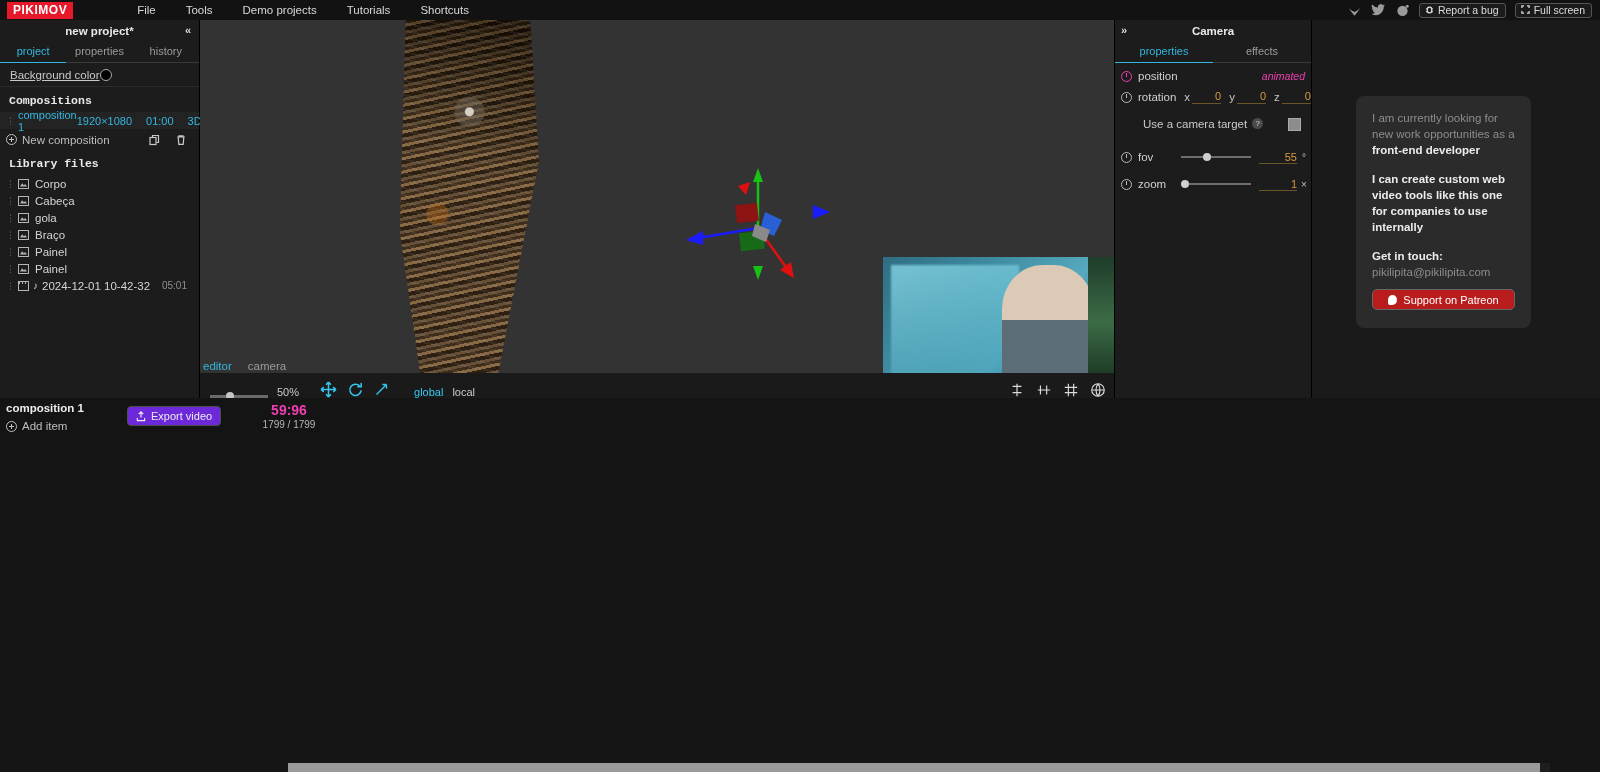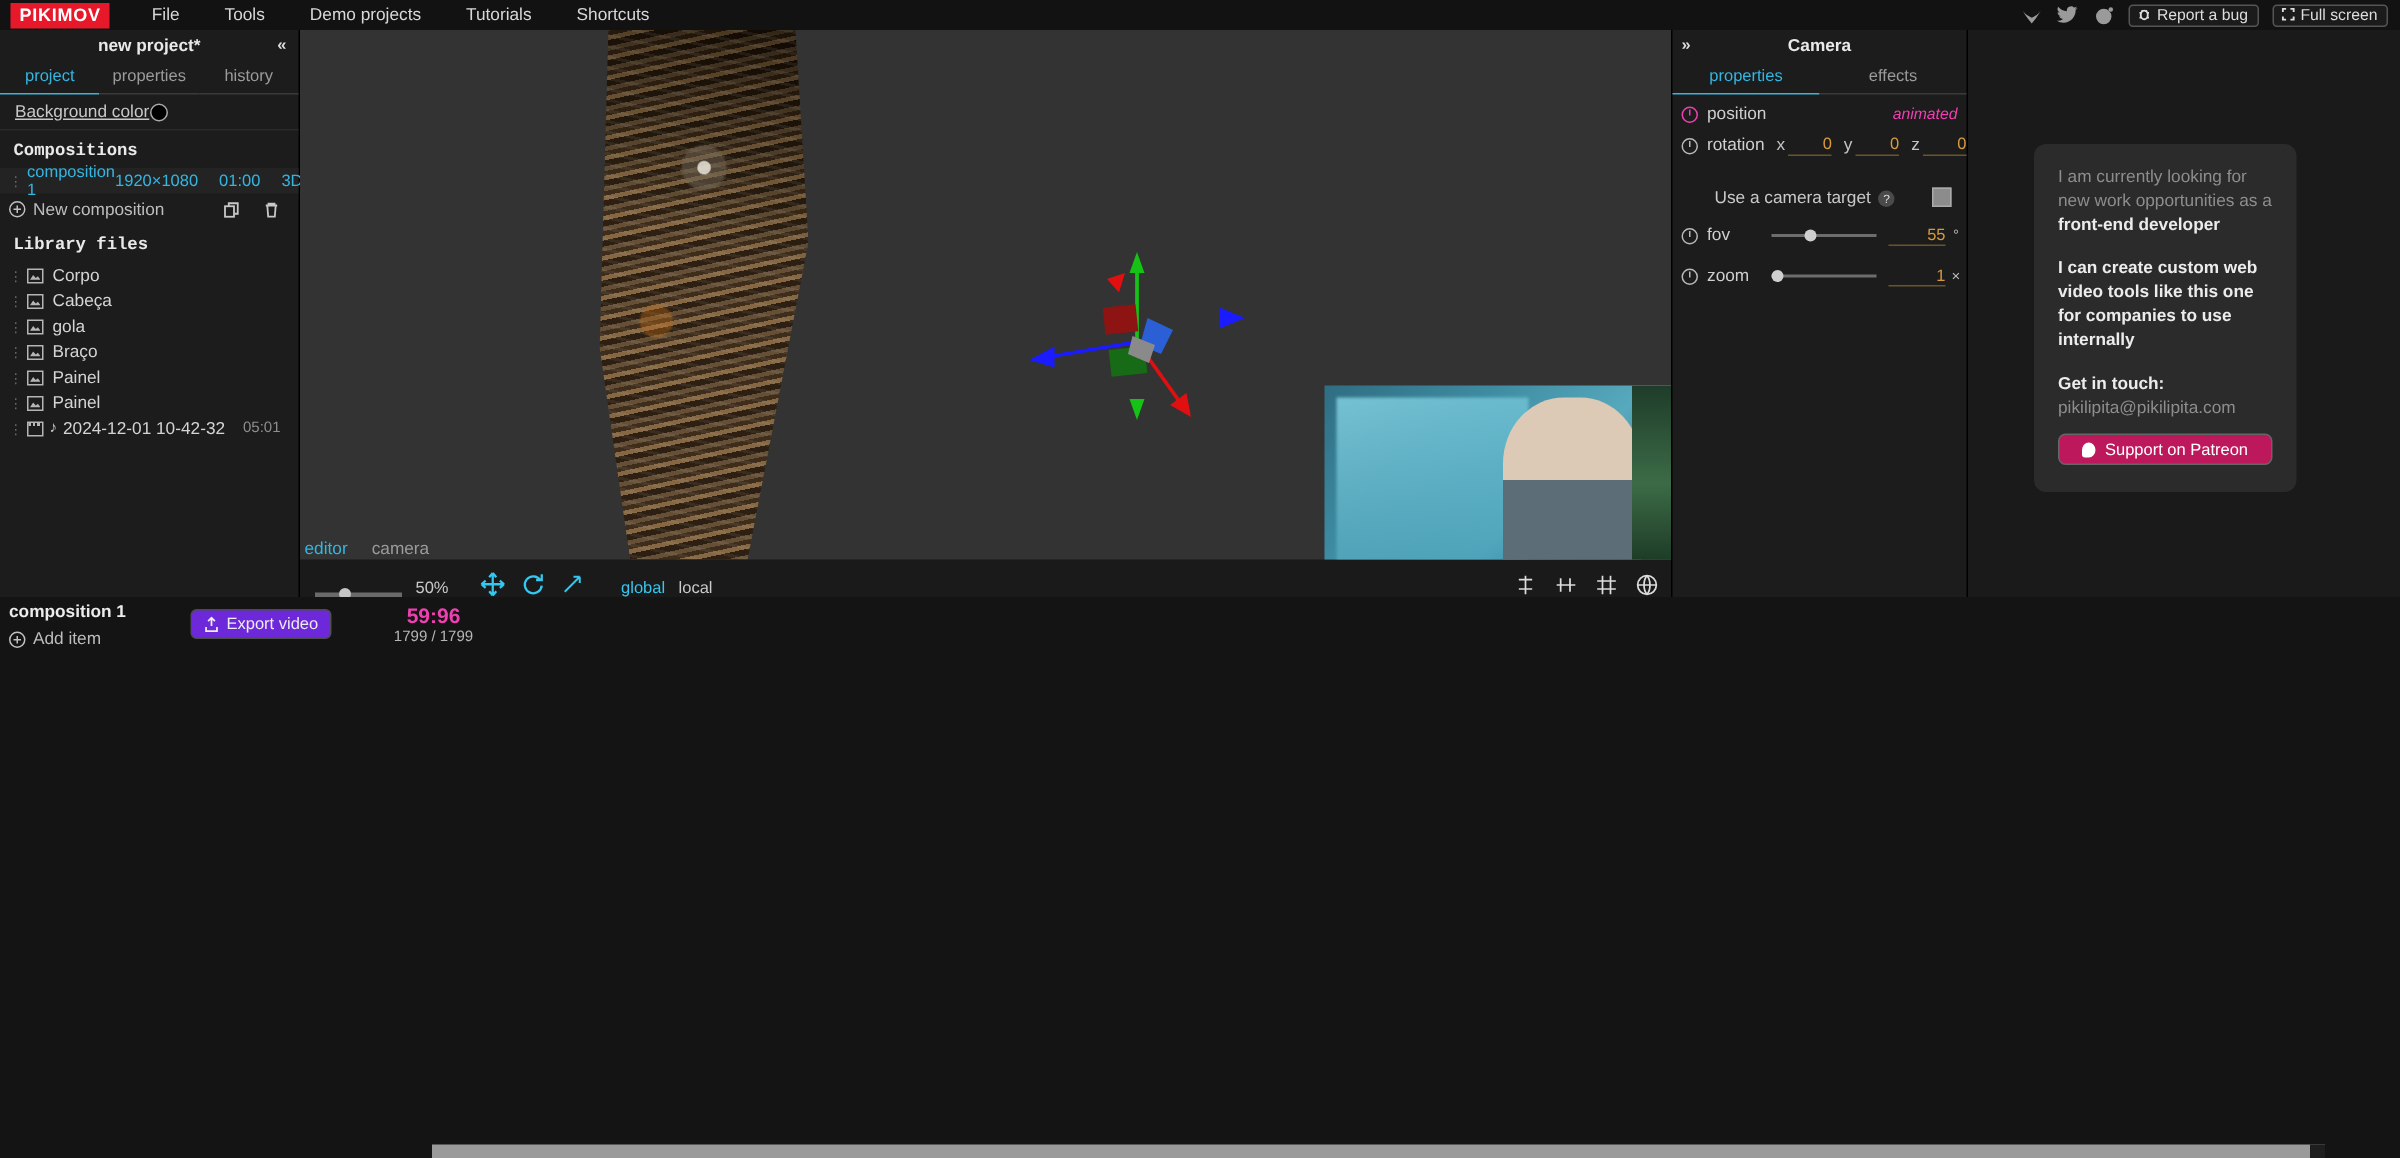--- a/index.html
+++ b/index.html
@@ -8,21 +8,21 @@
     background: #1a1a1a;
     font-family: "Liberation Sans", sans-serif;
     color: #cfcfcf;
     overflow: hidden;
   }
   .app { position: relative; width: 1600px; height: 772px; }
 
   
   .menubar {
     position: absolute; left: 0; top: 0; width: 1600px; height: 20px;
-    background: #121212; display: flex; align-items: center;
+    background: #121212; display: flex; align-items: center; gap: 36px;
   }
   .logo {
     background: #e8182b; color: #fff; font-weight: bold; font-size: 12px;
     letter-spacing: 0.5px; padding: 2px 6px; margin-left: 7px; line-height: 13px;
   }
   .menu-items { display: flex; align-items: center; margin-left: 28px; gap: 30px; }
   .menu-item { font-size: 11.5px; color: #d8d8d8; cursor: default; }
   .menubar-right {
     margin-left: auto; display: flex; align-items: center; gap: 9px; margin-right: 8px;
   }
@@ -189,21 +189,21 @@
     content: ''; position: absolute; left: 4px; top: 1.5px; width: 1.2px; height: 4px; background: #b9b9b9;
   }
   .clock.pink:after { background: #ef3fb0; }
   .animated { margin-left: auto; margin-right: 6px; color: #ef3fb0; font-style: italic; font-size: 10.5px; }
   .axis { color: #c4c4c4; margin-left: 8px; margin-right: 2px; }
   .numfield {
     display: inline-block; width: 30px; text-align: right; color: #d79a3d;
     border-bottom: 1px solid #6b5528; font-size: 11px; padding-bottom: 1px;
   }
   .camtarget-row {
-    display: flex; align-items: flex-end; height: 20px; padding-left: 28px;
+    display: flex; align-items: flex-start; height: 20px; padding-left: 28px;
     font-size: 11.5px; color: #c9c9c9; margin-top: 13px;
   }
   .q-ico {
     width: 11px; height: 11px; border-radius: 50%; background: #4a4a4a; color: #ddd;
     font-size: 8px; text-align: center; line-height: 11px; margin-left: 5px;
   }
   .chk {
     margin-left: auto; margin-right: 10px; width: 13px; height: 13px;
     background: #8c8c8c; border: 1px solid #aaa;
   }
@@ -218,21 +218,21 @@
   .promo {
     position: absolute; left: 44px; top: 76px; width: 175px; height: 232px;
     background: #2b2b2b; border-radius: 8px; padding: 14px 16px; font-size: 11.5px; line-height: 16px;
   }
   .promo .dim { color: #8d8d8d; }
   .promo .bold { color: #ececec; font-weight: bold; }
   .promo p { margin-bottom: 13px; color: #e3e3e3; }
   .patreon-btn {
     display: flex; align-items: center; justify-content: center; gap: 6px;
     border: 1px solid #666; border-radius: 5px; height: 21px; font-size: 11px;
-    color: #fff; background: #be185d; margin-top: 2px;
+    color: #fff; background: #b91c1c; margin-top: 2px;
   }
   .patreon-btn .pico { width: 9px; height: 10px; background: #fff; border-radius: 50% 50% 50% 2px; }
 
   
   .timeline { position: absolute; left: 0; top: 398px; width: 1600px; height: 374px; background: #141414; }
   .tl-head { position: relative; height: 22px; }
   .tl-comp-name { position: absolute; left: 6px; top: 4px; font-size: 11.5px; font-weight: bold; color: #ececec; }
   .export-btn {
     position: absolute; left: 127px; top: 8px; display: flex; align-items: center; gap: 5px;
     background: #6d28d9; border: 1px solid #4d4d4d; border-radius: 4px;

